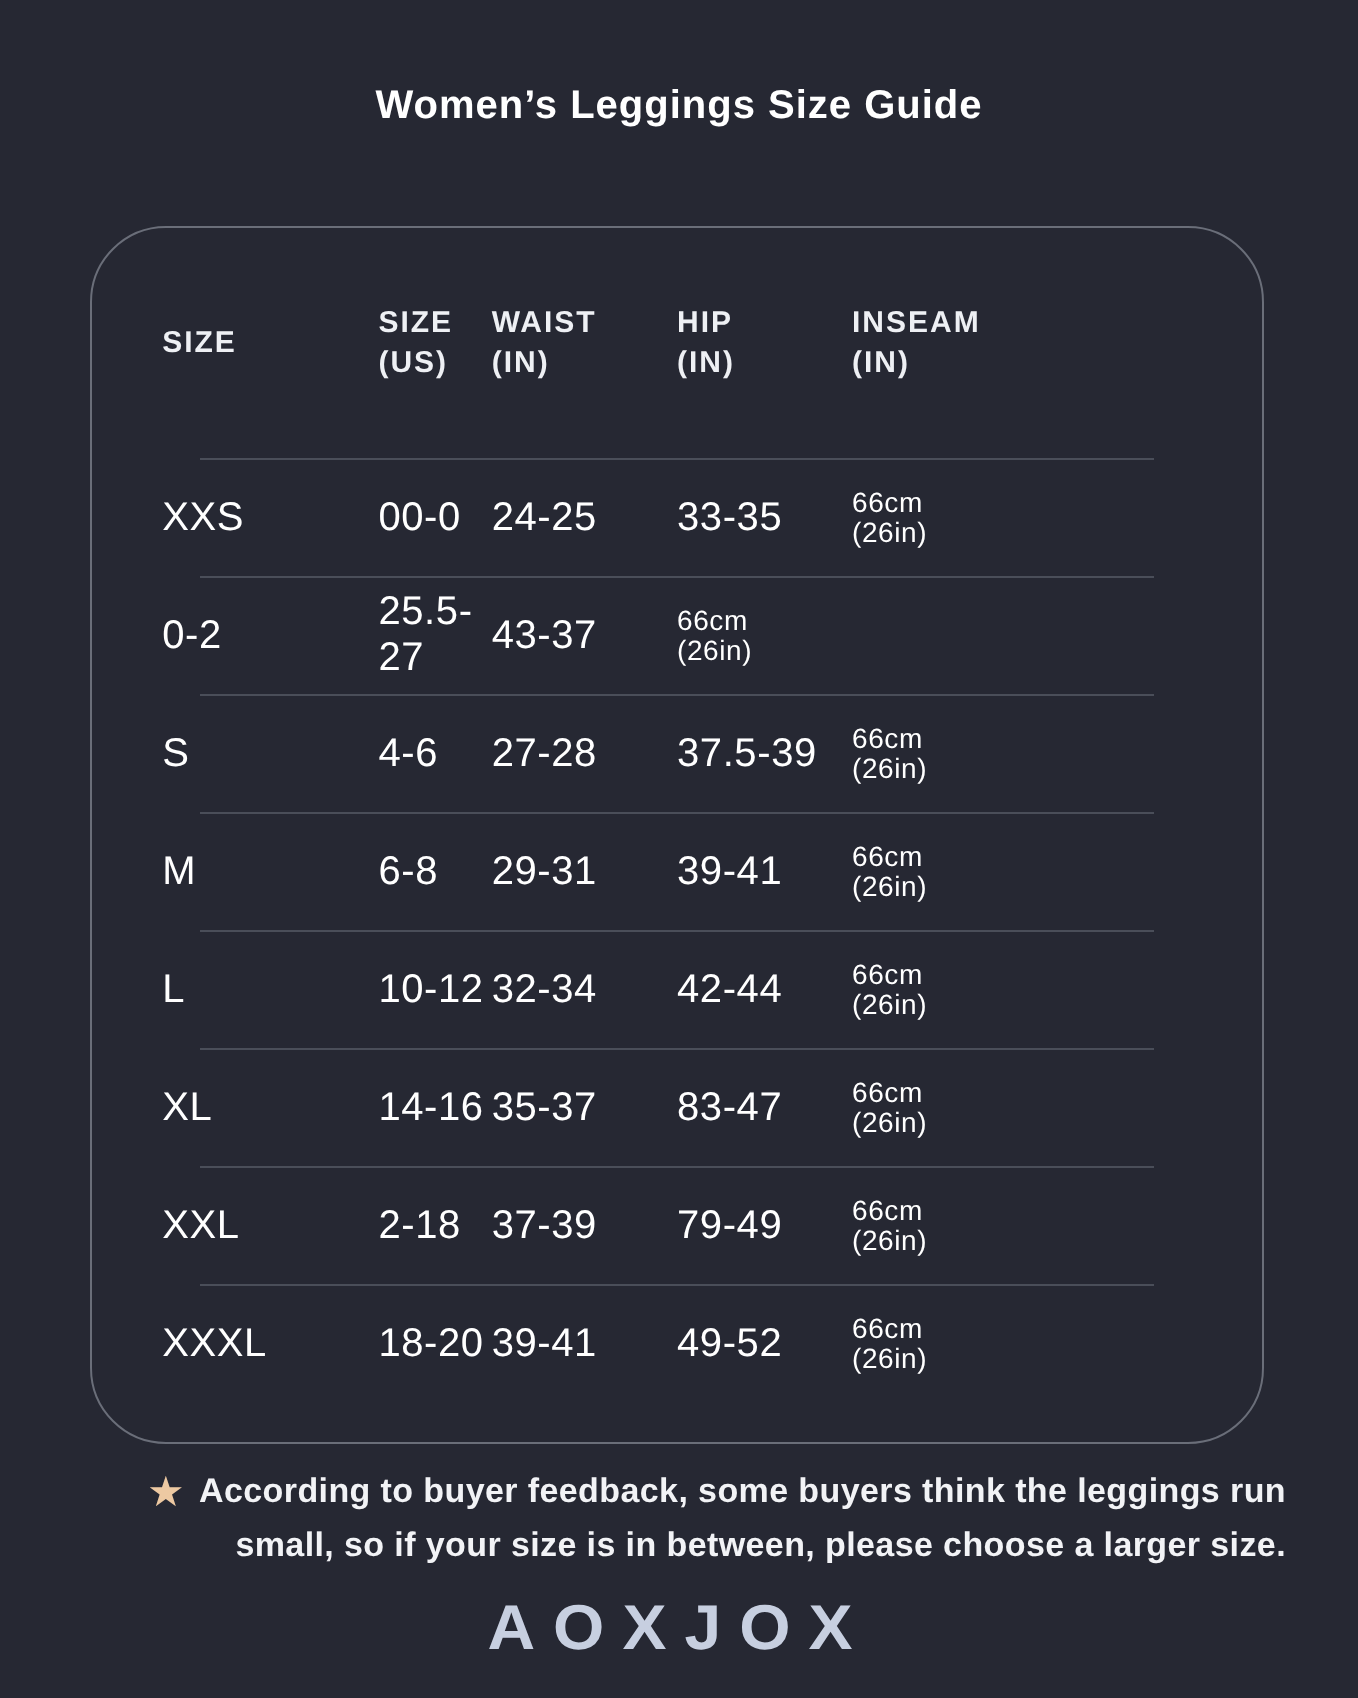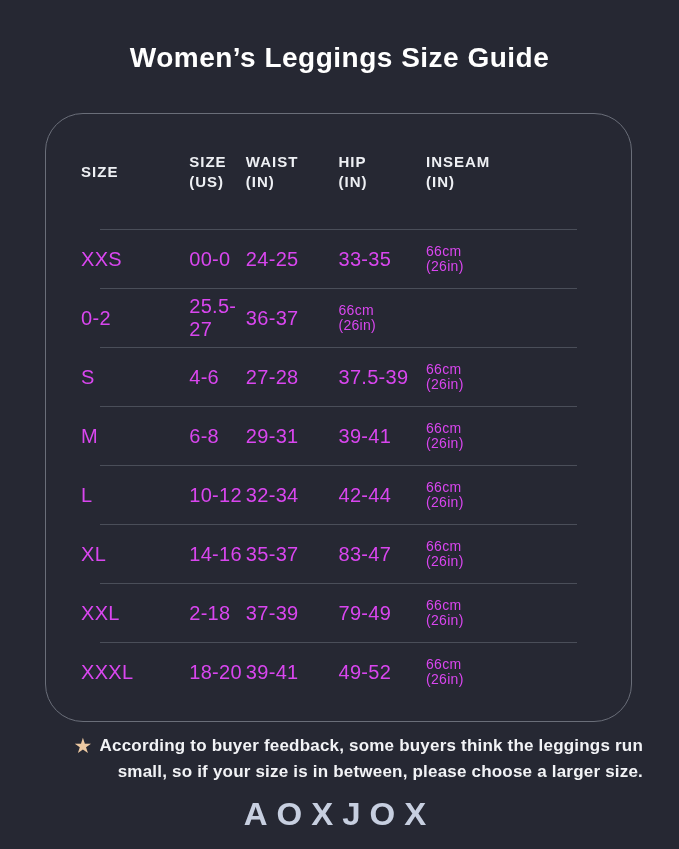--- a/index.html
+++ b/index.html
@@ -8,21 +8,21 @@
     position: relative;
     background: #262833;
     font-family: "Liberation Sans", "DejaVu Sans", sans-serif;
     color: #f7f8fa;
     overflow: hidden;
   }
   .title {
     position: absolute;
     top: 42px; left: 0; right: 0;
     text-align: center;
-    font-size: 28px;
+    font-size: 20px;
     font-weight: 700;
     letter-spacing: 0.5px;
     color: #ffffff;
   }
   .panel {
     position: absolute;
     left: 45px; top: 113px;
     width: 587px; height: 609px;
     border: 1px solid #6a6e79;
     border-radius: 38px;
@@ -39,21 +39,21 @@
     font-size: 15px;
     font-weight: 700;
     letter-spacing: 1px;
     line-height: 1.3;
     color: #eef0f4;
   }
   .hcell .h2line { display: block; }
   .cell {
     font-size: 20px;
     font-weight: 400;
-    color: #d946ef;
+    color: #ffffff;
     letter-spacing: 0.3px;
   }
   .inseam { font-size: 14px; line-height: 1.08; }
   .inseam span { display: block; }
   .divider {
     height: 1px;
     background: #4a4e59;
     margin: 0 54px;
   }
   .note {
@@ -123,21 +123,21 @@
     <div class="cell inseam">
       <span>66cm</span>
       <span>(26in)</span>
     </div>
   </div>
 
   <div class="divider"></div>
   <div class="row data-row">
     <div class="cell">0-2</div>
     <div class="cell">25.5-27</div>
-    <div class="cell">36-37</div>
+    <div class="cell">43-37</div>
     <div class="cell inseam">
       <span>66cm</span>
       <span>(26in)</span>
     </div>
   </div>
 
   <div class="divider"></div>
   <div class="row data-row">
     <div class="cell">S</div>
     <div class="cell">4-6</div>

